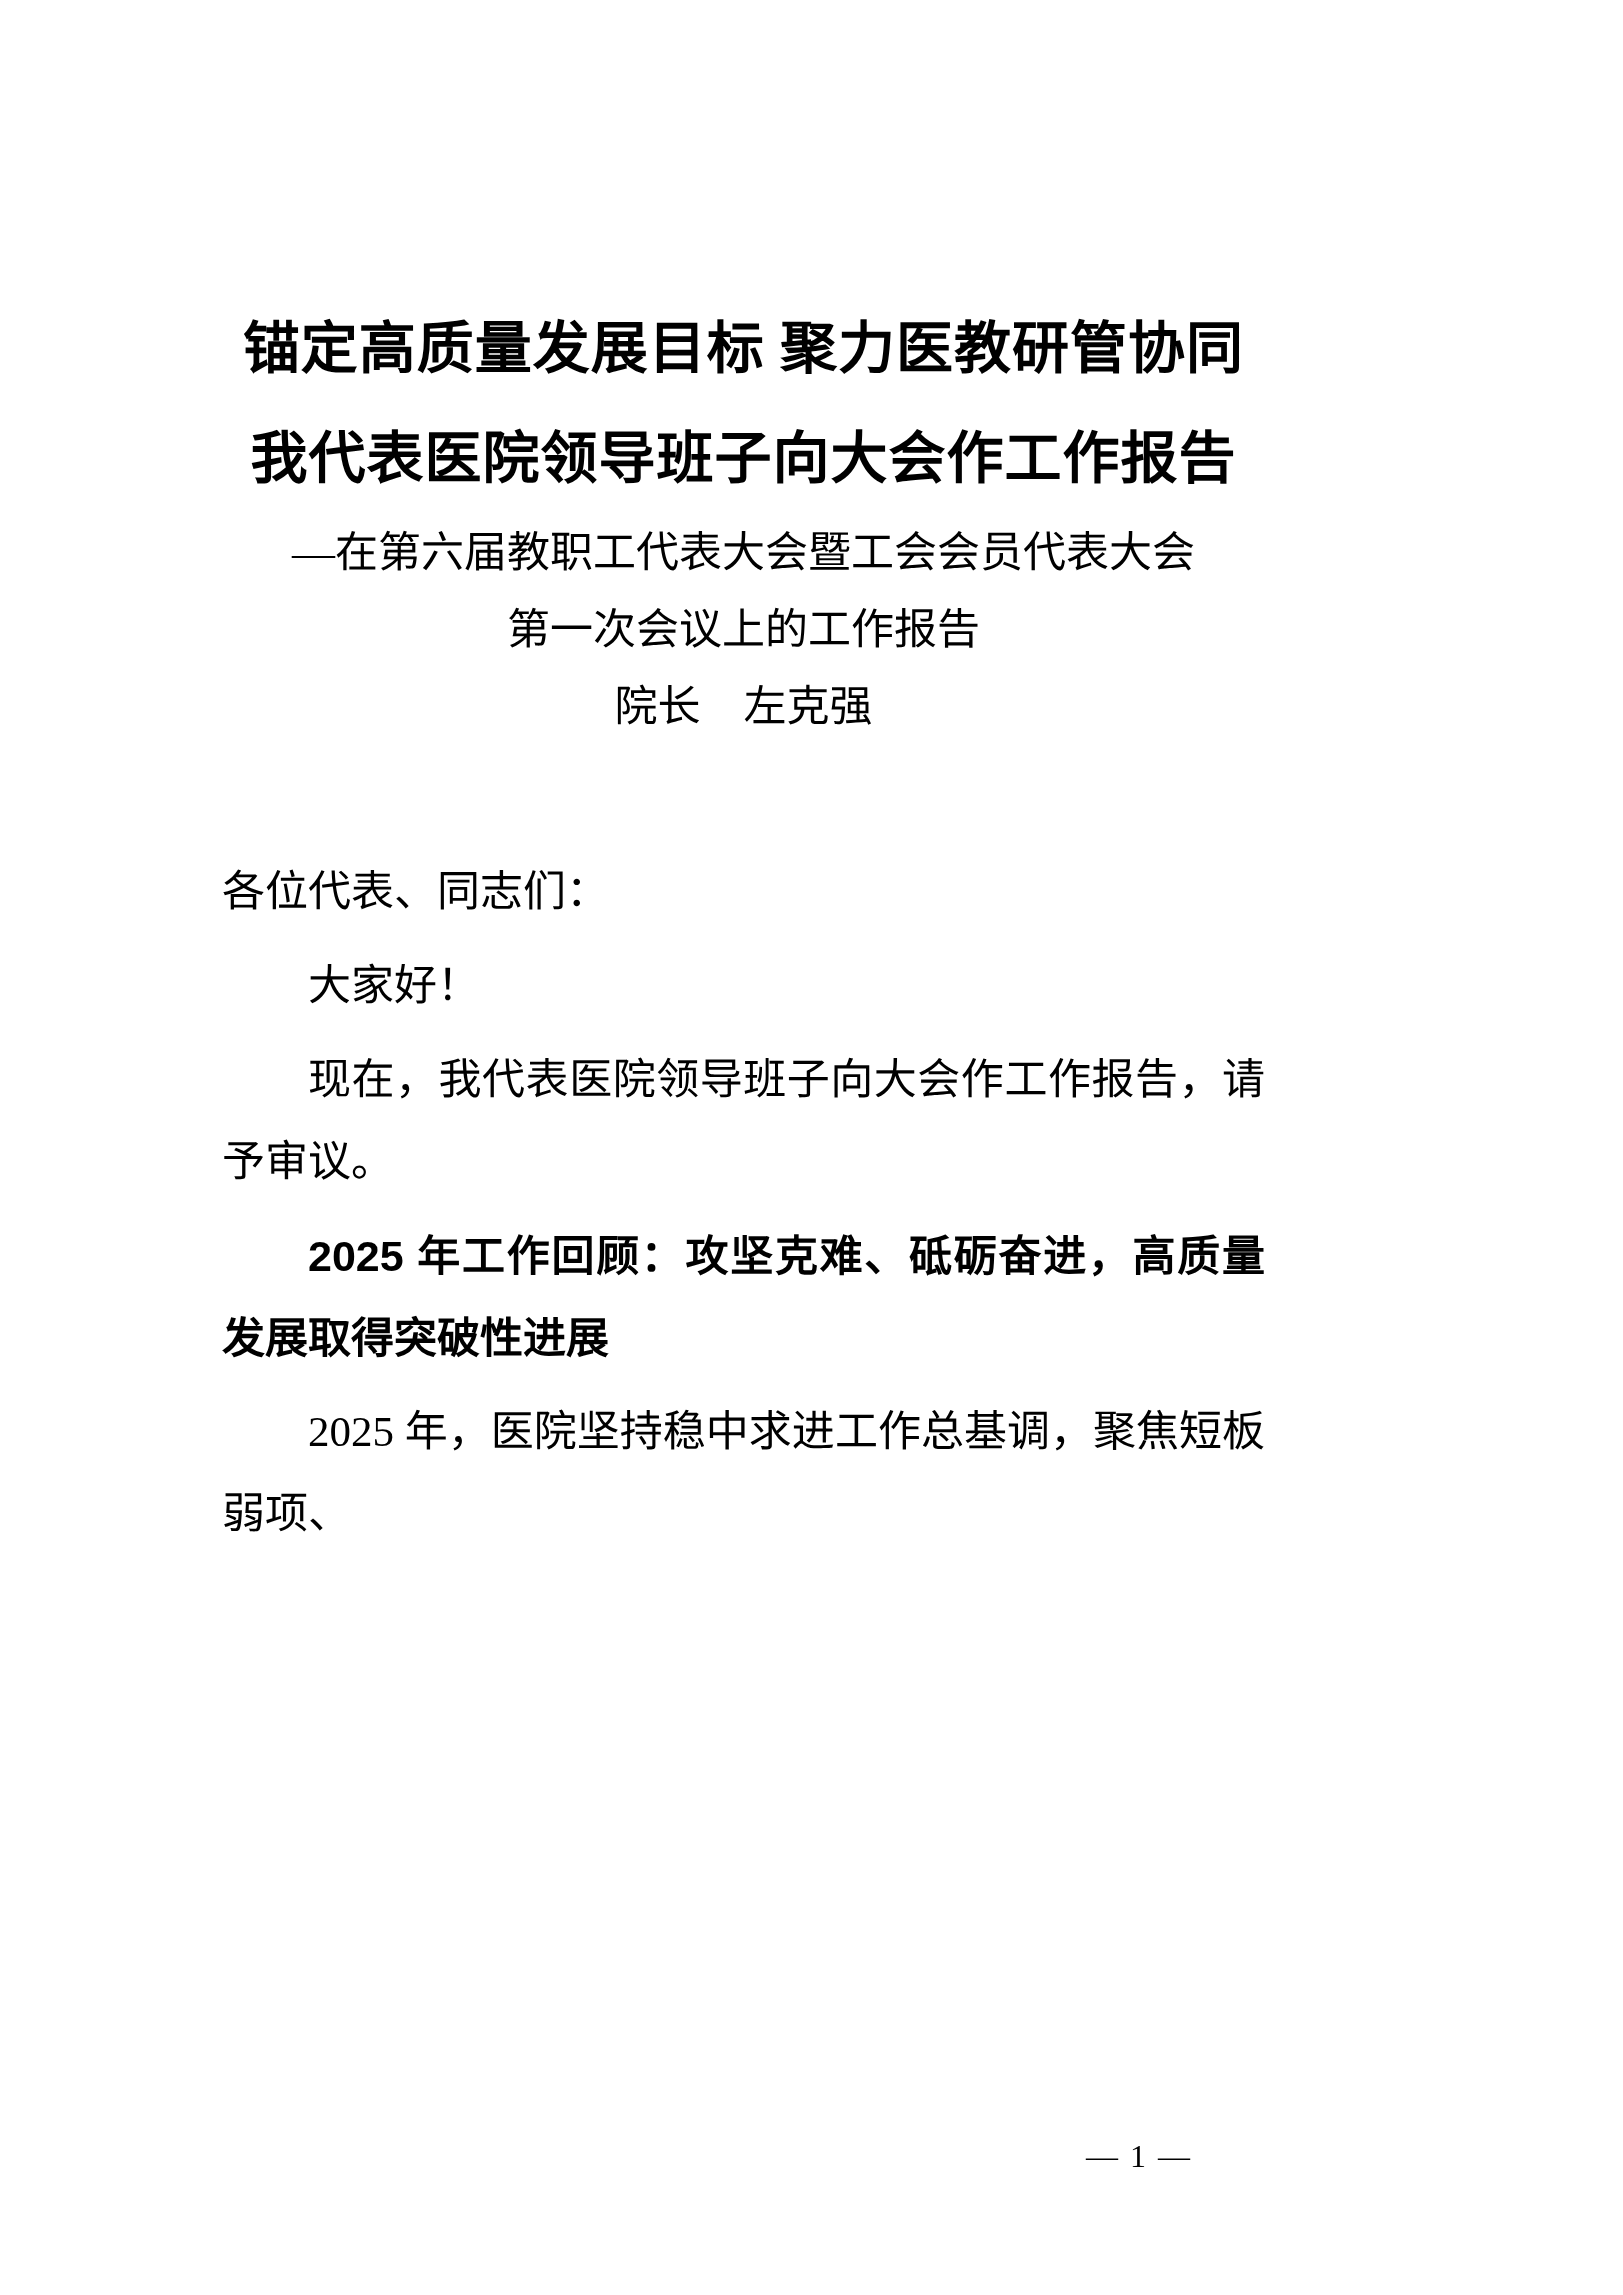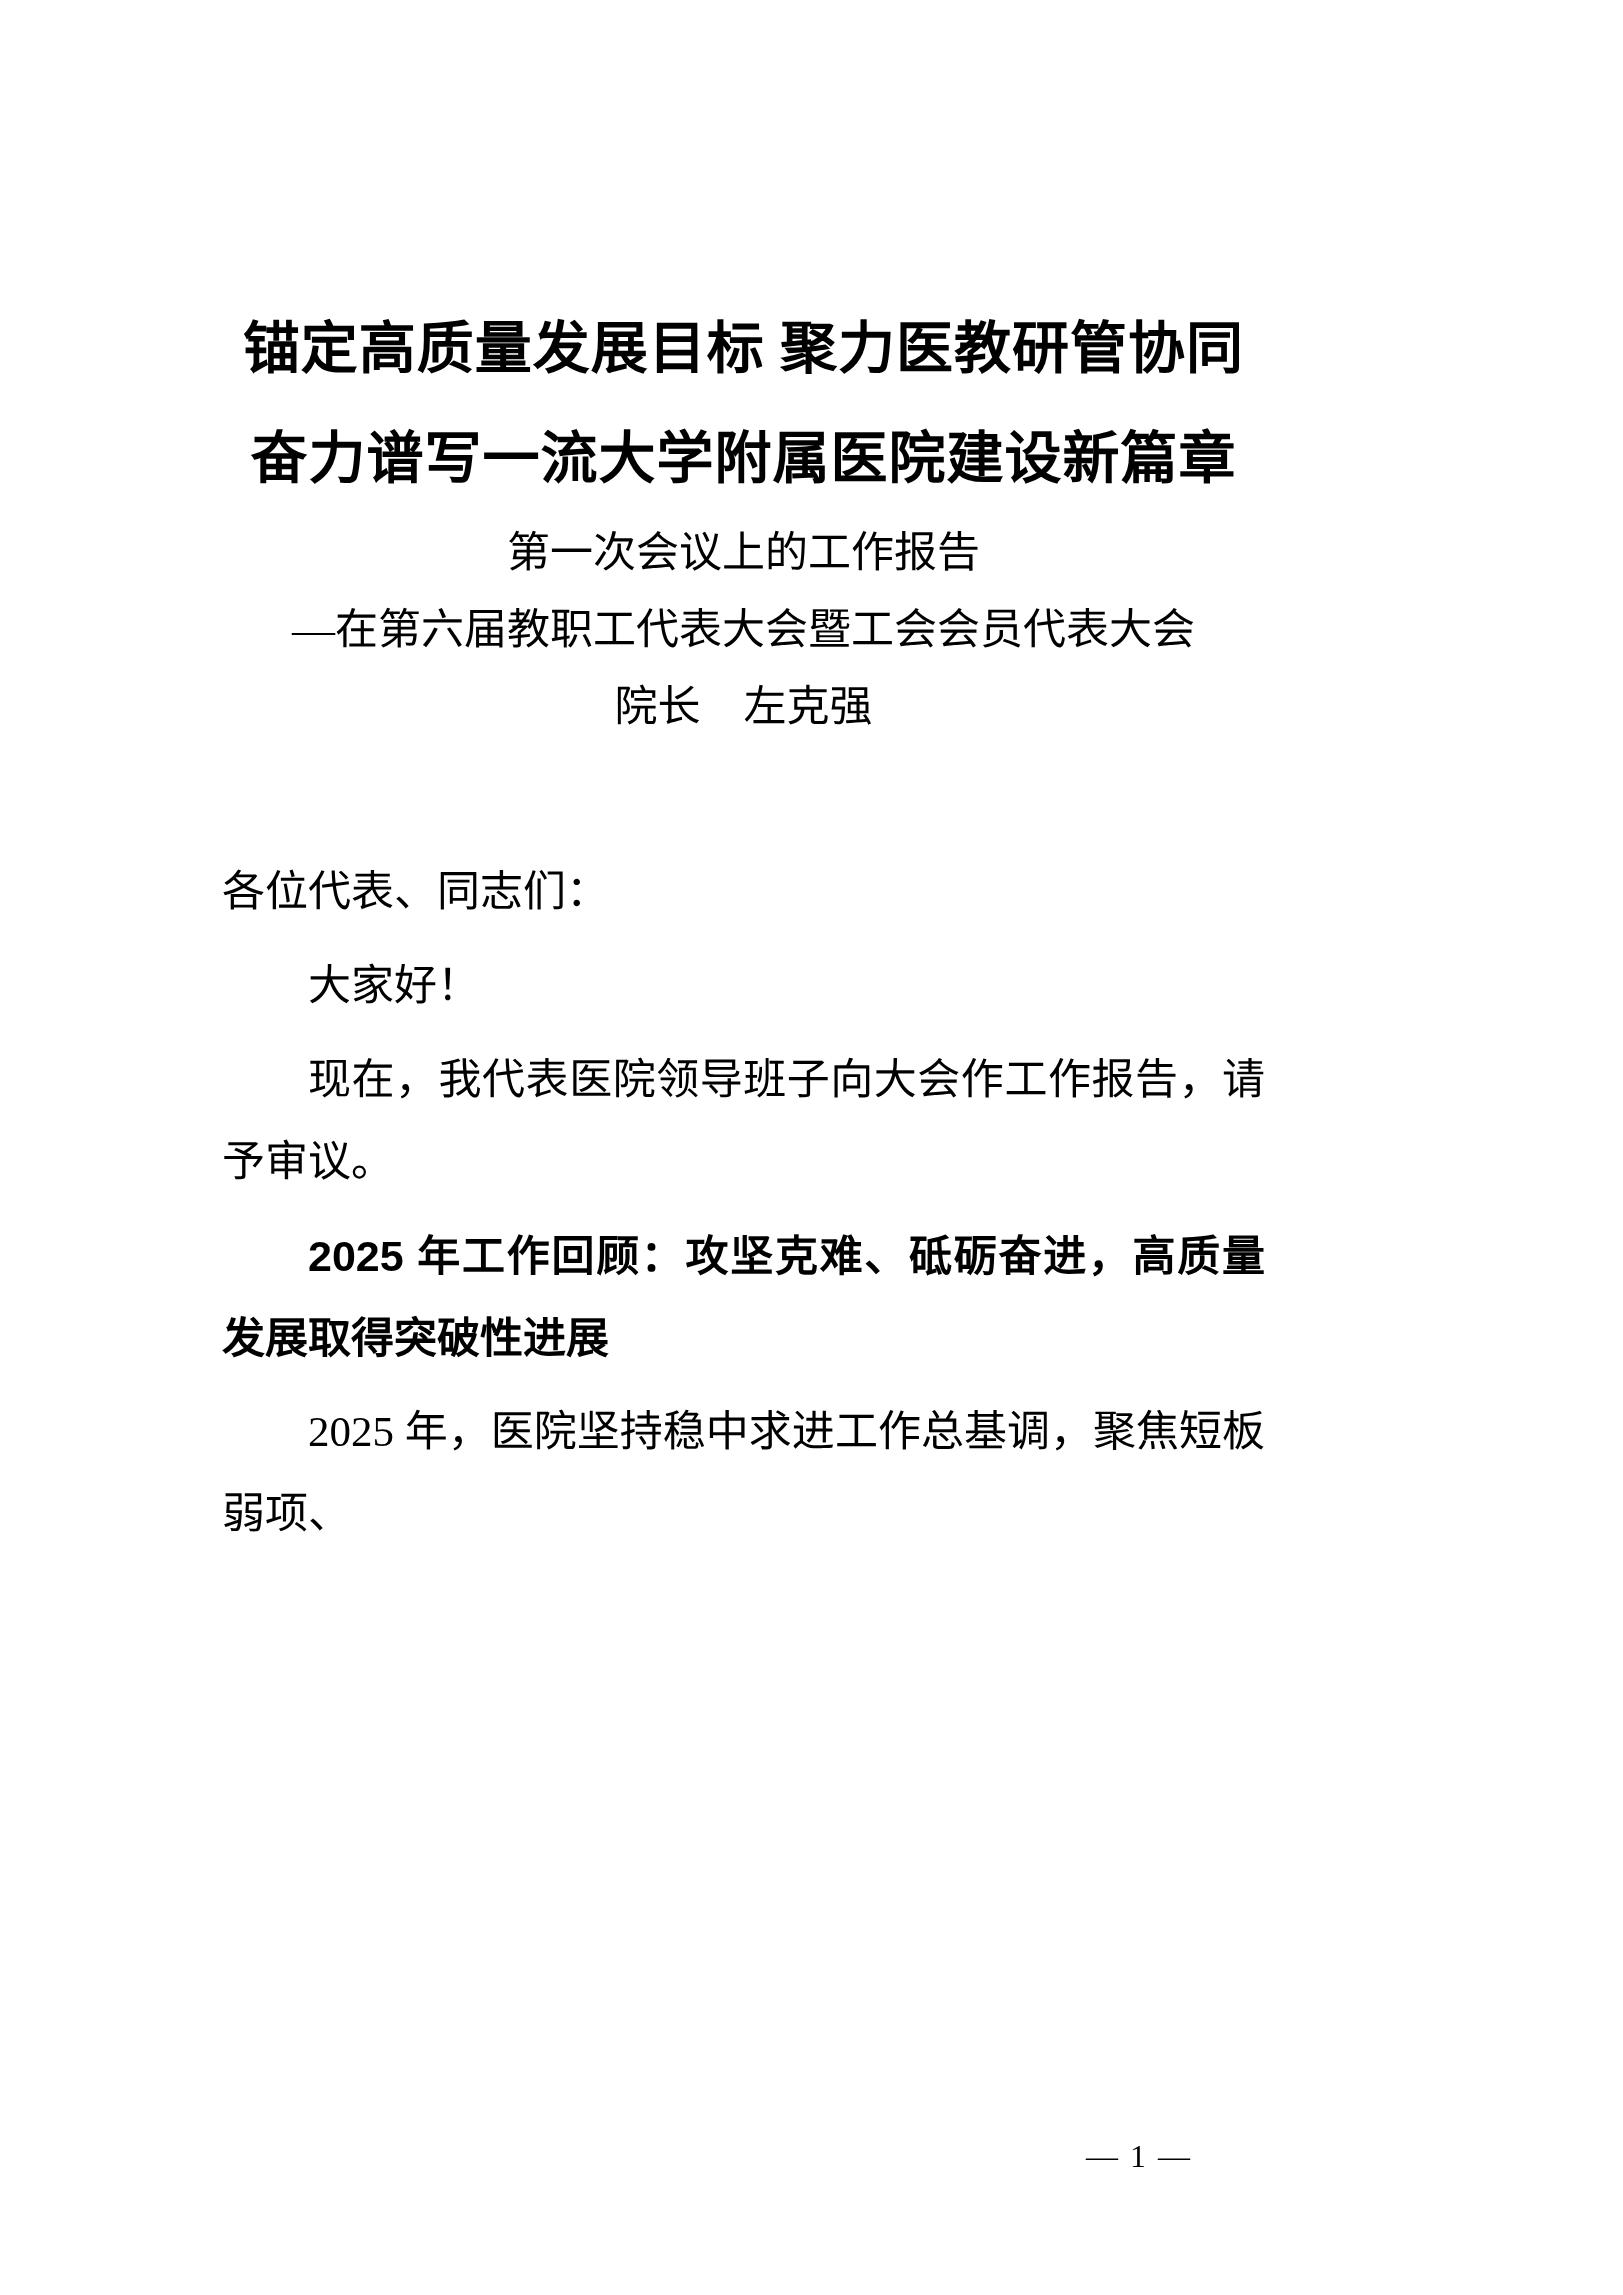--- a/index.html
+++ b/index.html
@@ -64,26 +64,26 @@
   }
 </style>
 </head>
 <body>
 
 <div class="page">
   <div class="content">
 
     <div class="title-block">
       <div>锚定高质量发展目标 聚力医教研管协同</div>
-      <div>奋力谱写一流大学附属医院建设新篇章</div>
+      <div>我代表医院领导班子向大会作工作报告</div>
     </div>
 
     <div class="subtitle-block">
+      <div>—在第六届教职工代表大会暨工会会员代表大会</div>
       <div>第一次会议上的工作报告</div>
-      <div>—在第六届教职工代表大会暨工会会员代表大会</div>
       <div>院长　左克强</div>
     </div>
 
     <div class="body-block">
       <p>各位代表、同志们：</p>
       <p class="indent">大家好！</p>
       <p class="indent">现在，我代表医院领导班子向大会作工作报告，请予审议。</p>
       <p class="part-subheading">2025 年工作回顾：攻坚克难、砥砺奋进，高质量发展取得突破性进展</p>
       <p class="indent">2025 年，医院坚持稳中求进工作总基调，聚焦短板弱项、</p>
     </div>

